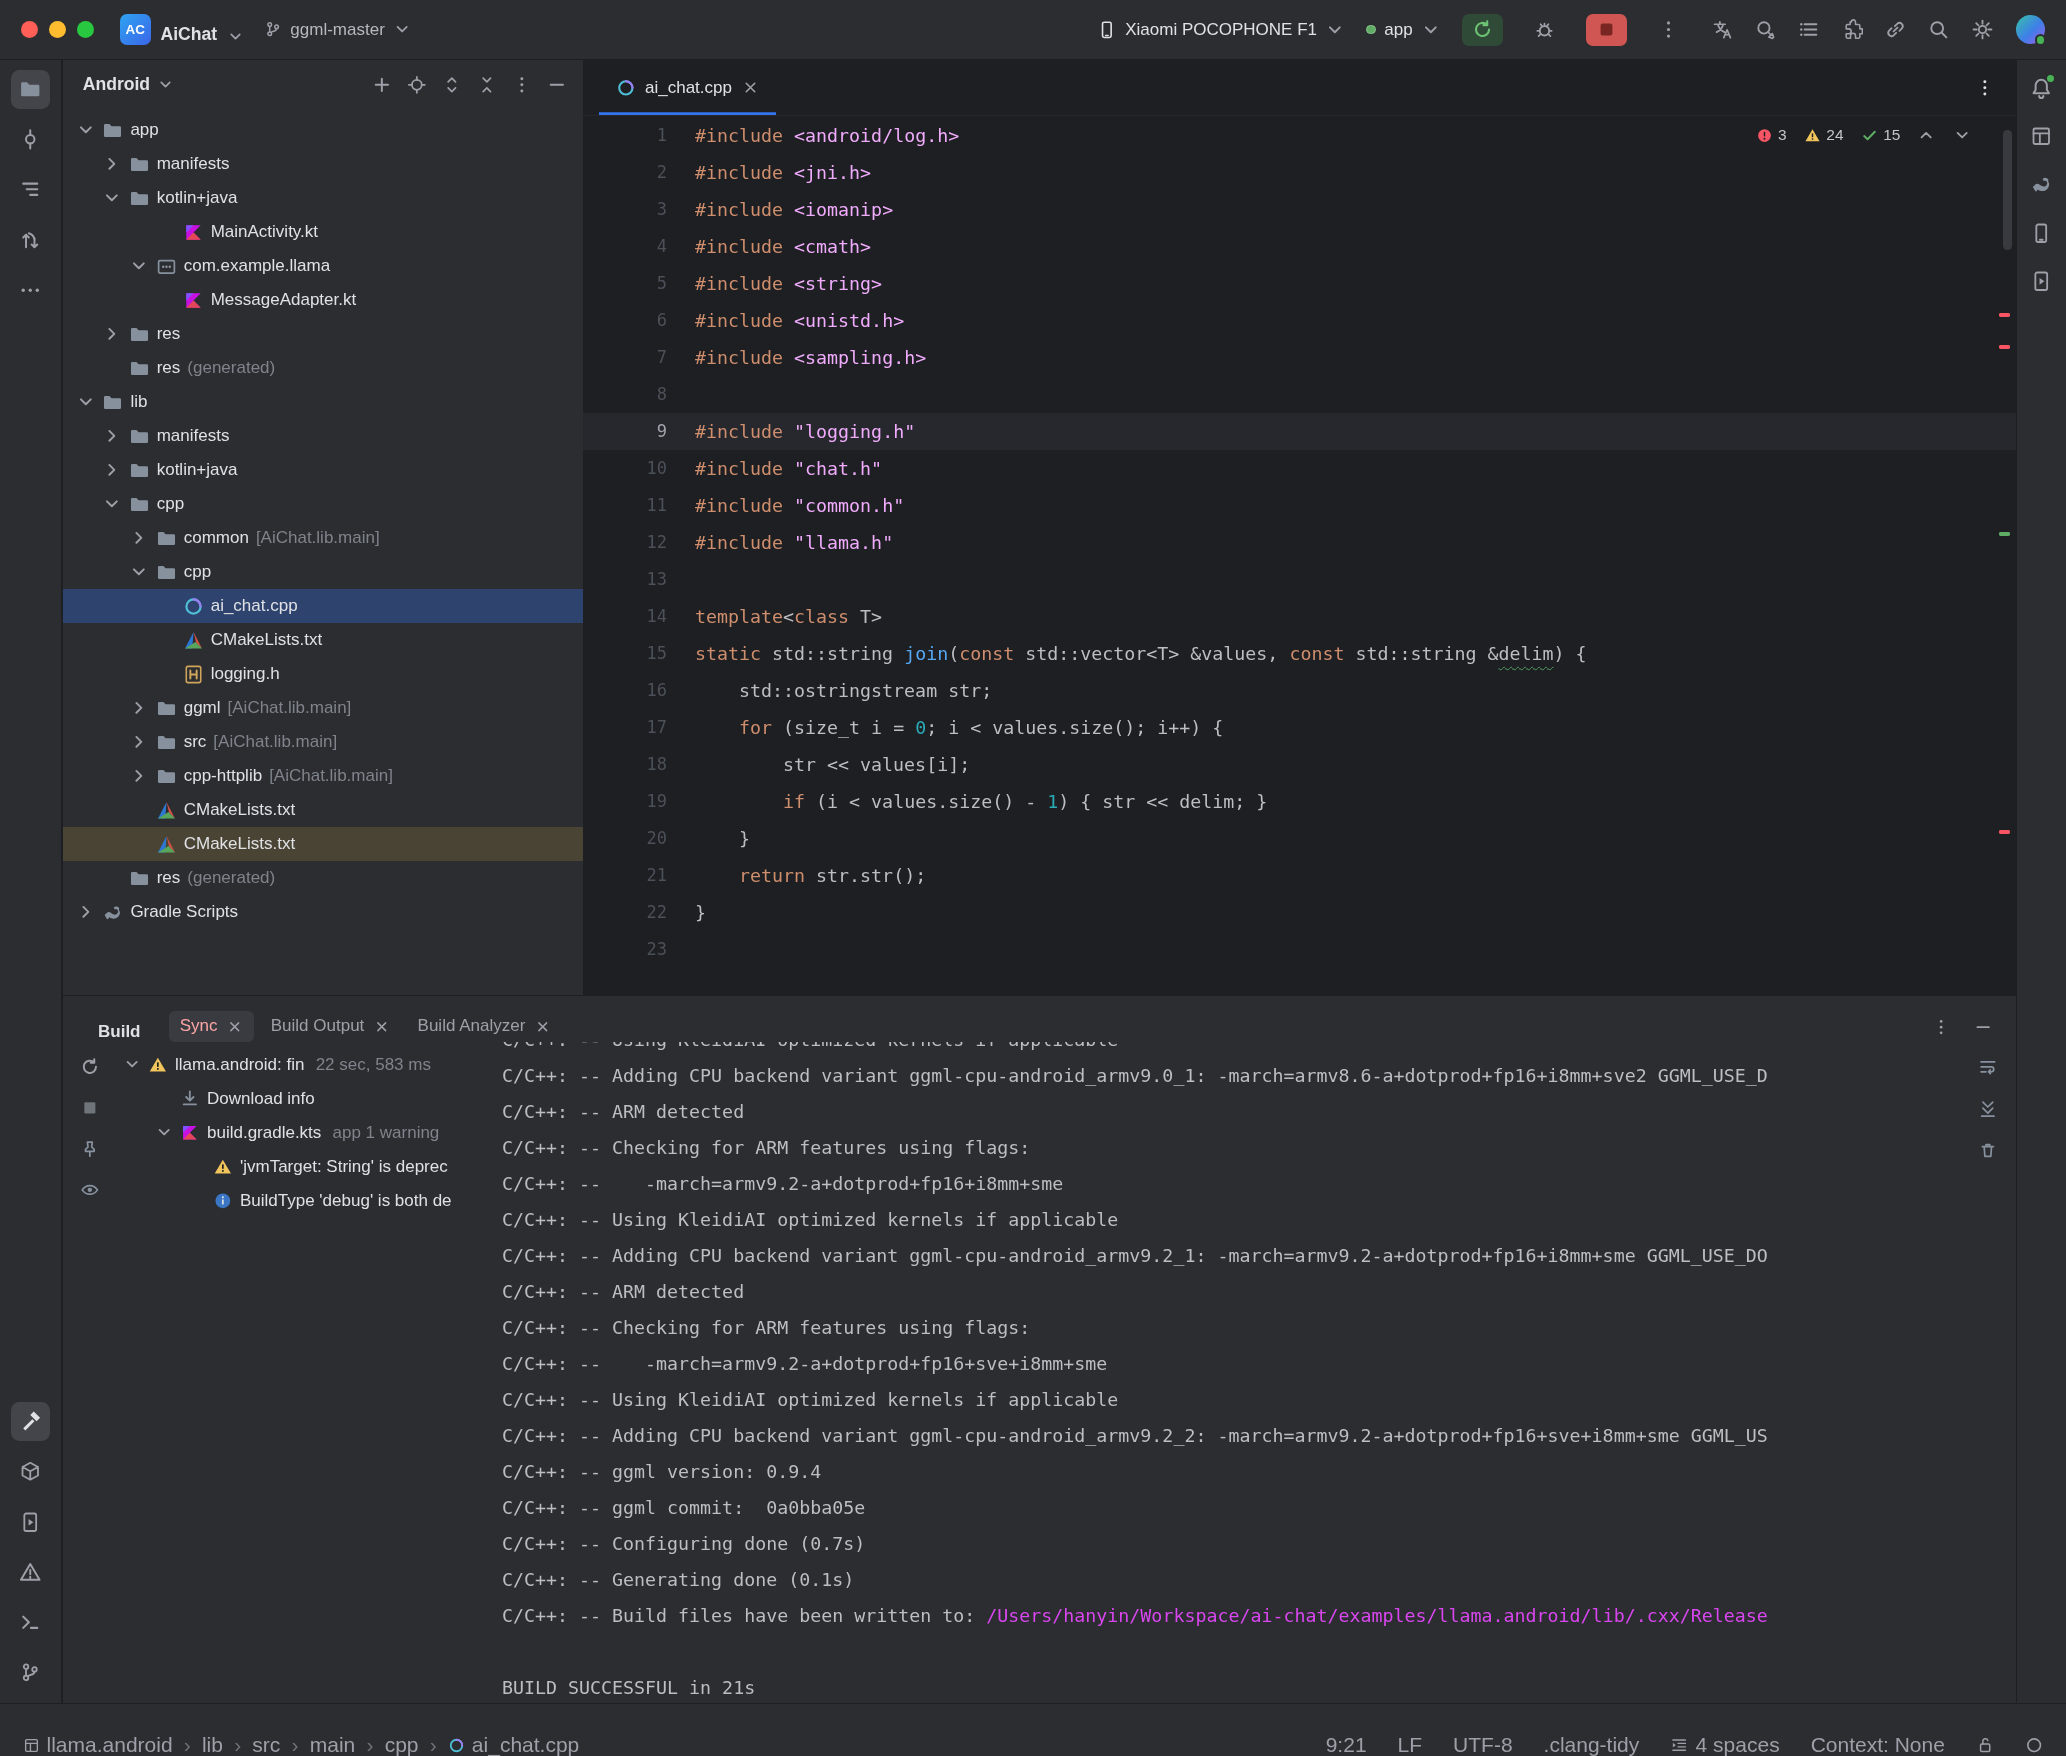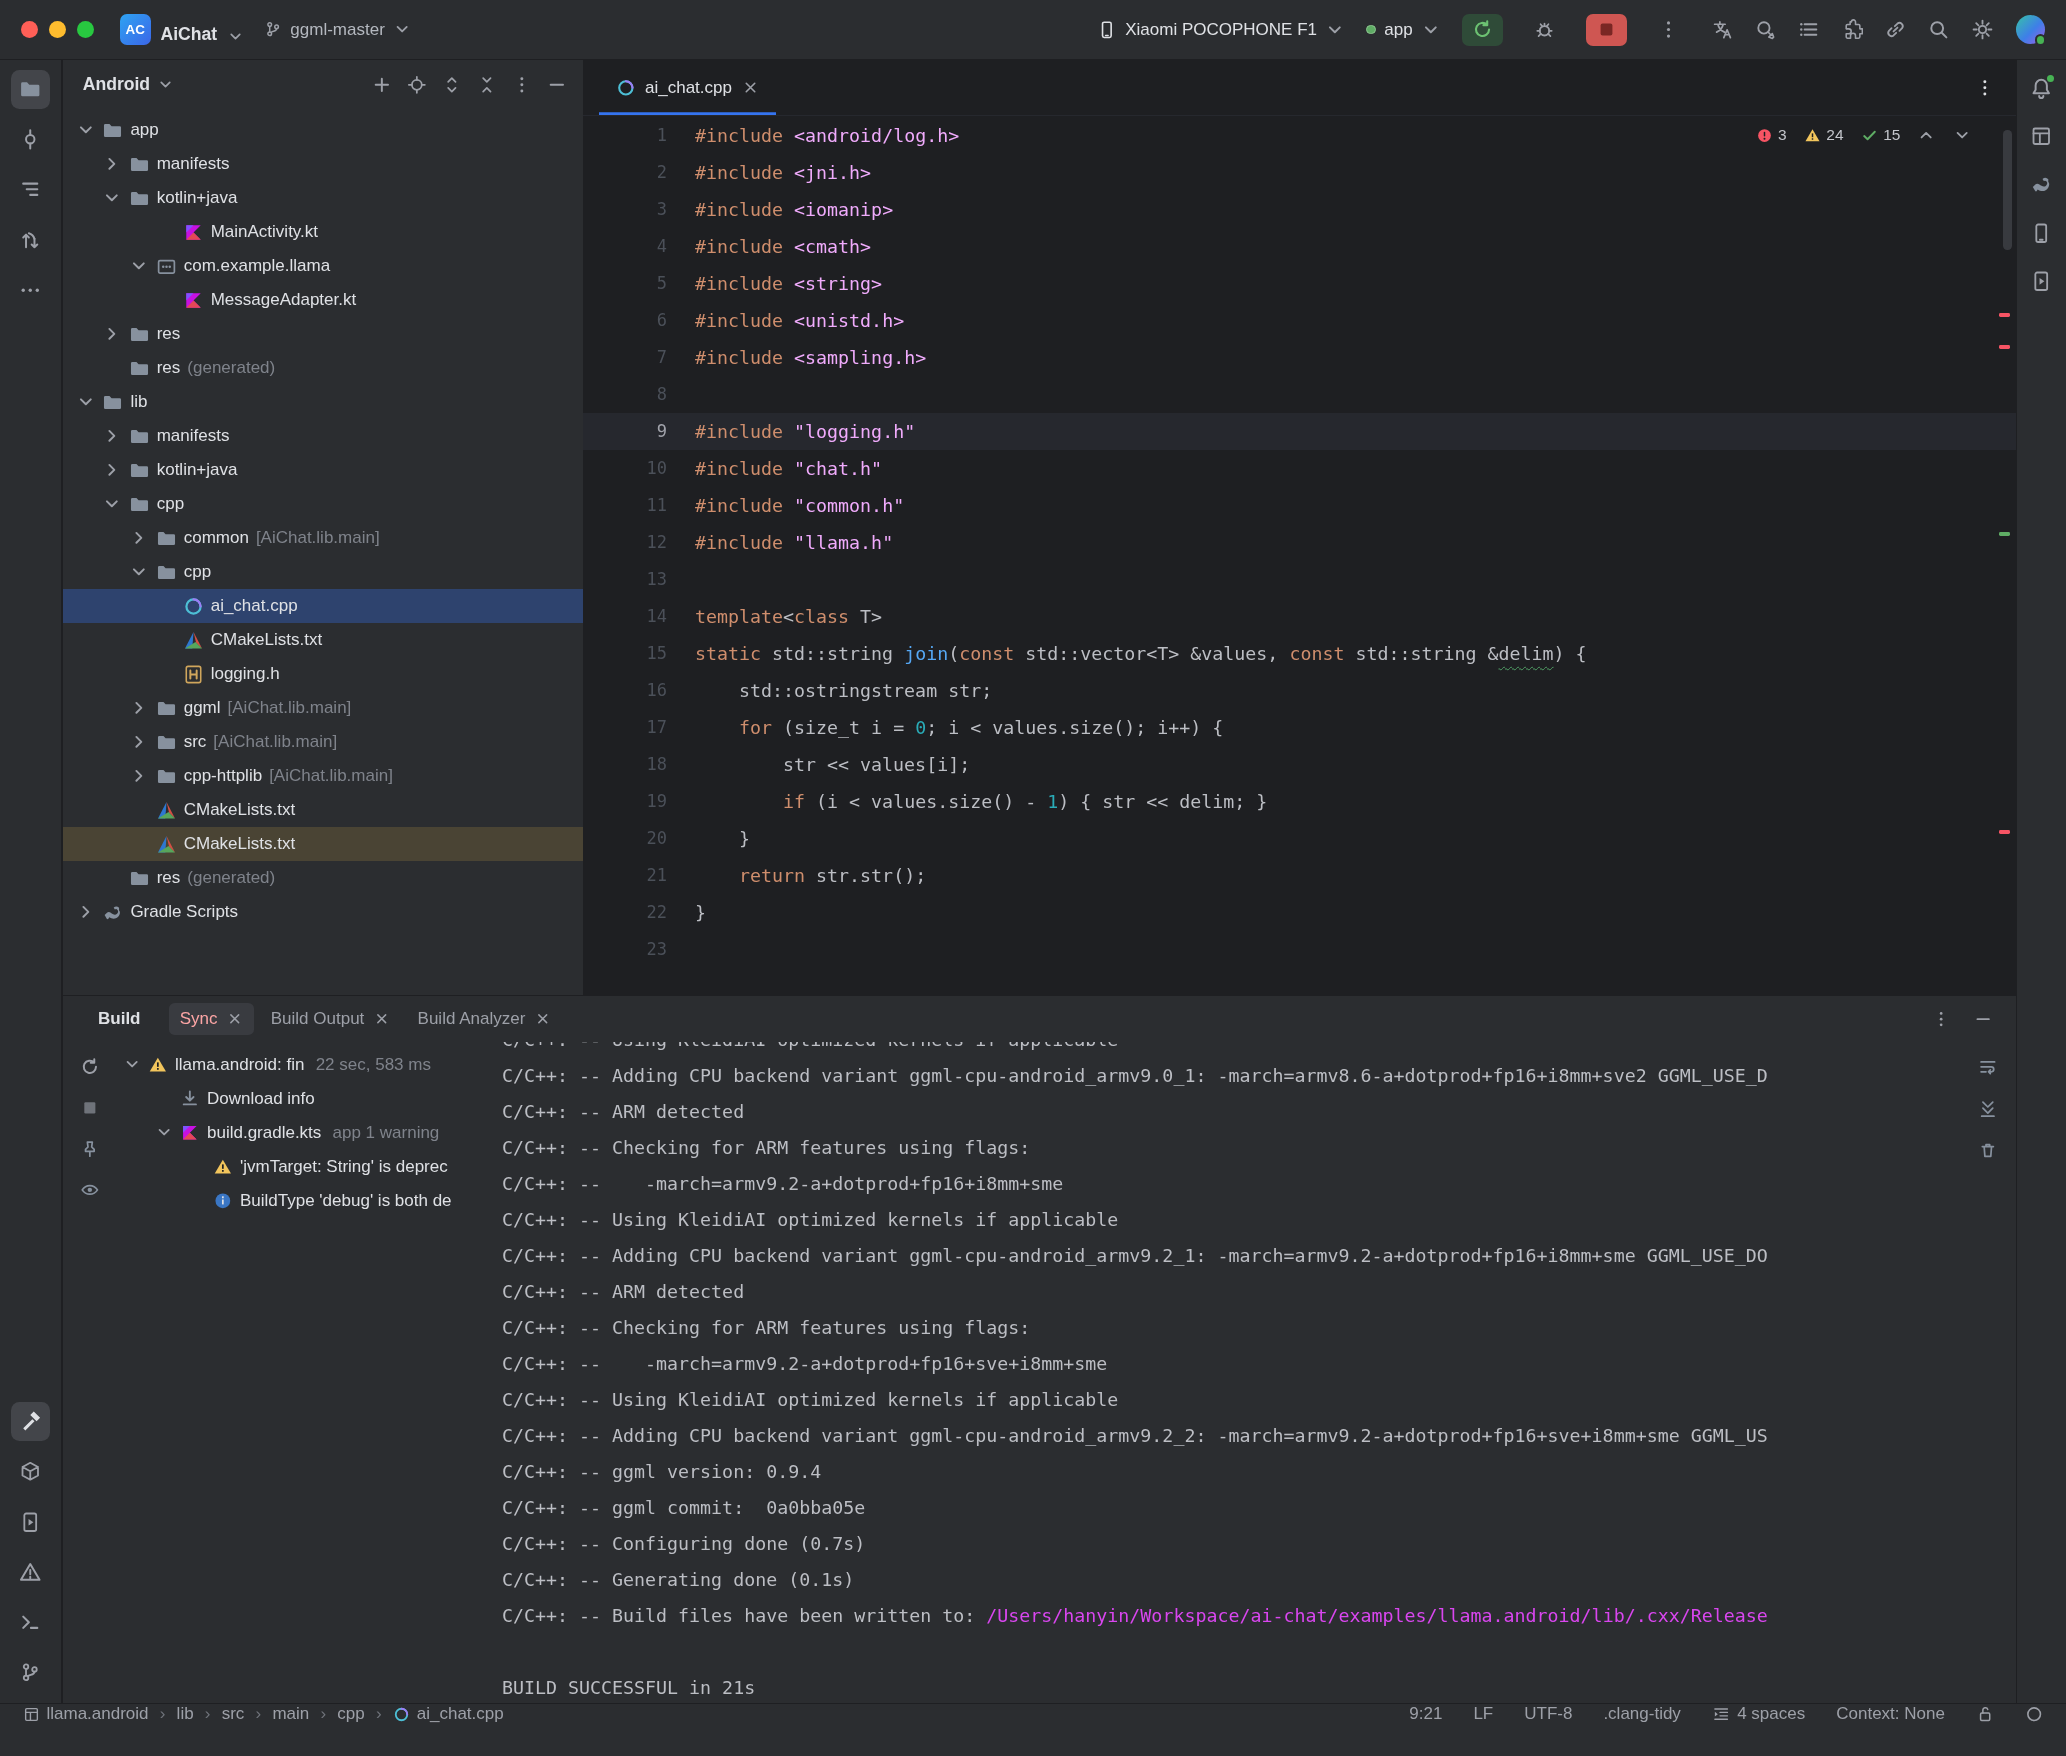--- a/index.html
+++ b/index.html
@@ -80,21 +80,21 @@
   .tk-ul{color:#bcbec4;text-decoration:underline wavy #4f9e64;text-underline-offset:5.6px;text-decoration-thickness:1.4px}
   .inspections{position:absolute;top:66px;right:45px;display:flex;align-items:center;gap:17px;font-size:15.5px;color:#c3c5cb;z-index:3}
   .insp-item{display:flex;align-items:center;gap:5.6px}
   .insp-item .icon{width:17px;height:17px}
   .insp-nav{width:18.3px;height:18.3px;color:#9da0a8}
   .scroll-thumb{position:absolute;right:4.2px;top:70px;width:8.4px;height:120px;border-radius:4.2px;background:#4e5157;opacity:.55;z-index:3}
   .emark{position:absolute;right:5.6px;width:11.2px;height:4.2px;border-radius:1.4px;z-index:3}
 
   
   .build-panel{position:absolute;left:63px;right:50px;top:995px;bottom:54px;background:#2b2d30;border-top:0.7px solid #1e1f22}
-  .build-header{height:46px;display:flex;align-items:center;padding:0 18.3px 0 35px;gap:28px;font-size:17px}
+  .build-header{height:46px;display:flex;align-items:flex-end;padding:0 18.3px 0 35px;gap:28px;font-size:17px}
   .build-title{font-weight:700;color:#dfe1e5}
   .btab{display:flex;align-items:center;gap:9.8px;color:#9da0a8;padding:5.6px 11.2px;border-radius:5.6px}
   .btab.active{color:#fca5a5;background:#393b40}
   .btab .close{width:15.5px;height:15.5px;color:#9da0a8}
   .build-header-right{margin-left:auto;display:flex;gap:12.7px}
   .bh-btn{width:29.5px;height:29.5px;display:flex;align-items:center;justify-content:center}
   .bh-btn .icon{width:18.3px;height:18.3px;color:#9da0a8}
   .build-toolbar{position:absolute;left:0;top:46px;bottom:0;width:53px;display:flex;flex-direction:column;align-items:center;padding-top:9.8px;gap:9.8px}
   .bt-btn{width:31px;height:31px;display:flex;align-items:center;justify-content:center}
   .bt-btn .icon{width:19.7px;height:19.7px;color:#9da0a8}
@@ -106,21 +106,21 @@
   .brow .meta{color:#7f838b;margin-left:4.2px}
   .build-console{position:absolute;left:439px;top:46px;right:63px;bottom:0;overflow:hidden;font-family:"DejaVu Sans Mono",monospace;font-size:18.3px;color:#bcbec4}
   .build-console-inner{margin-top:-19.7px}
   .conline{height:36px;line-height:36px;white-space:pre;overflow:hidden}
   .conlink{color:#d946ef;cursor:pointer}
   .console-actions{position:absolute;right:12.7px;top:55px;display:flex;flex-direction:column;gap:11.2px}
   .ca-btn{width:31px;height:31px;display:flex;align-items:center;justify-content:center}
   .ca-btn .icon{width:19.7px;height:19.7px;color:#9da0a8}
 
   
-  .statusbar{position:absolute;left:0;right:0;bottom:0;height:54px;background:#2b2d30;border-top:0.7px solid #1e1f22;display:flex;align-items:flex-start;padding:0 22.5px;font-size:17px;color:#9da0a8}
+  .statusbar{position:absolute;left:0;right:0;bottom:0;height:54px;background:#2b2d30;border-top:0.7px solid #1e1f22;display:flex;align-items:flex-end;padding:0 22.5px;font-size:21px;color:#9da0a8}
   .crumbs{display:flex;align-items:center;gap:11.2px}
   .crumb{display:flex;align-items:center;gap:7px}
   .crumb .icon{width:17px;height:17px;color:#9da0a8}
   .crumb-sep{color:#6f737a}
   .sb-right{margin-left:auto;display:flex;align-items:center;gap:31px}
   .sb-item{display:flex;align-items:center;gap:7px}
   .sb-item .icon{width:18.3px;height:18.3px;color:#9da0a8}
 </style>
 </head>
 <body>

